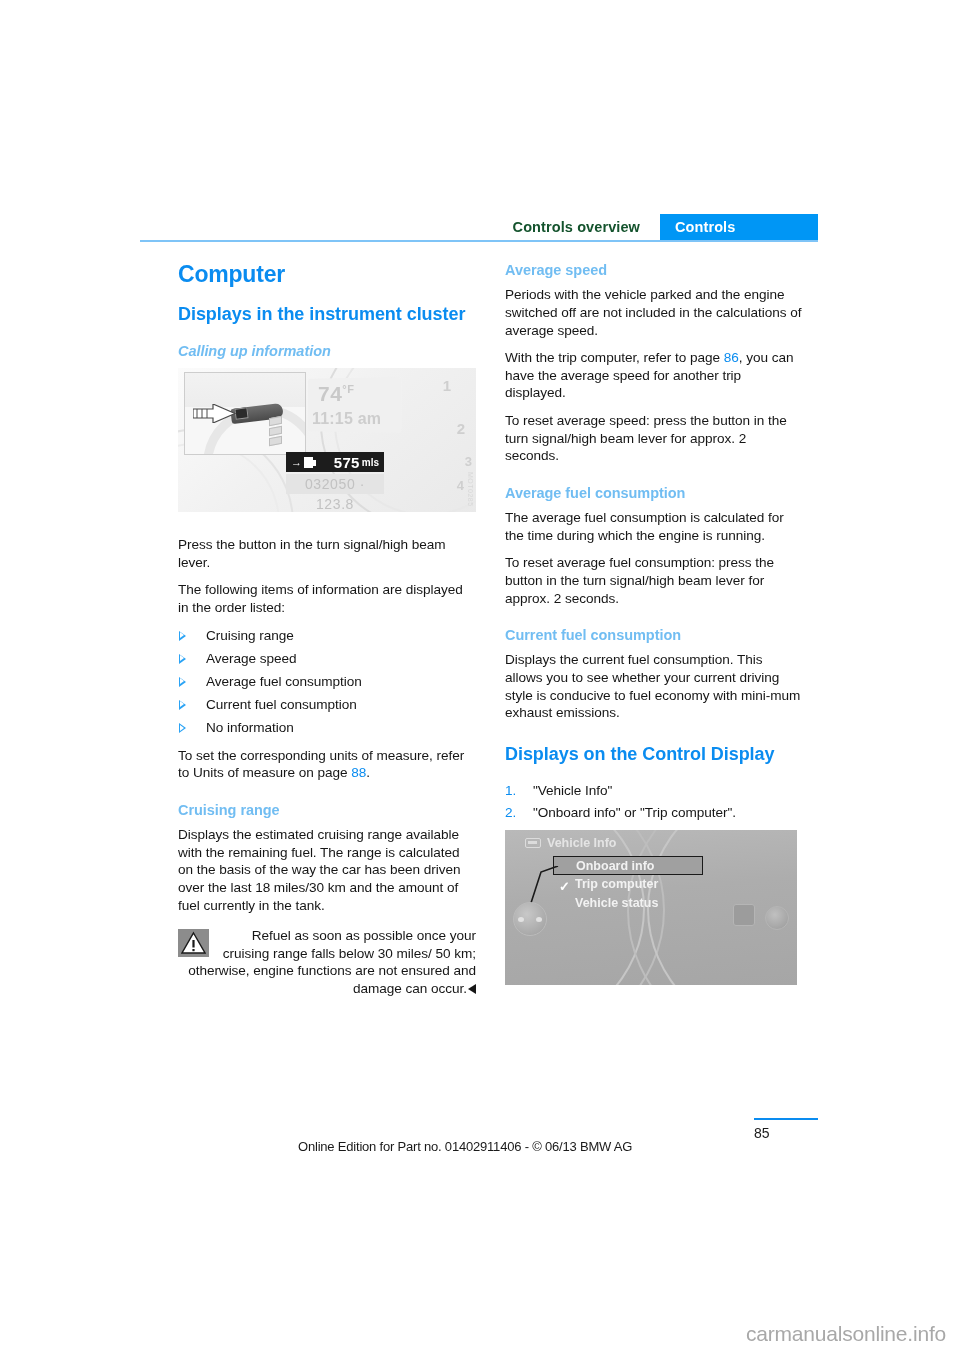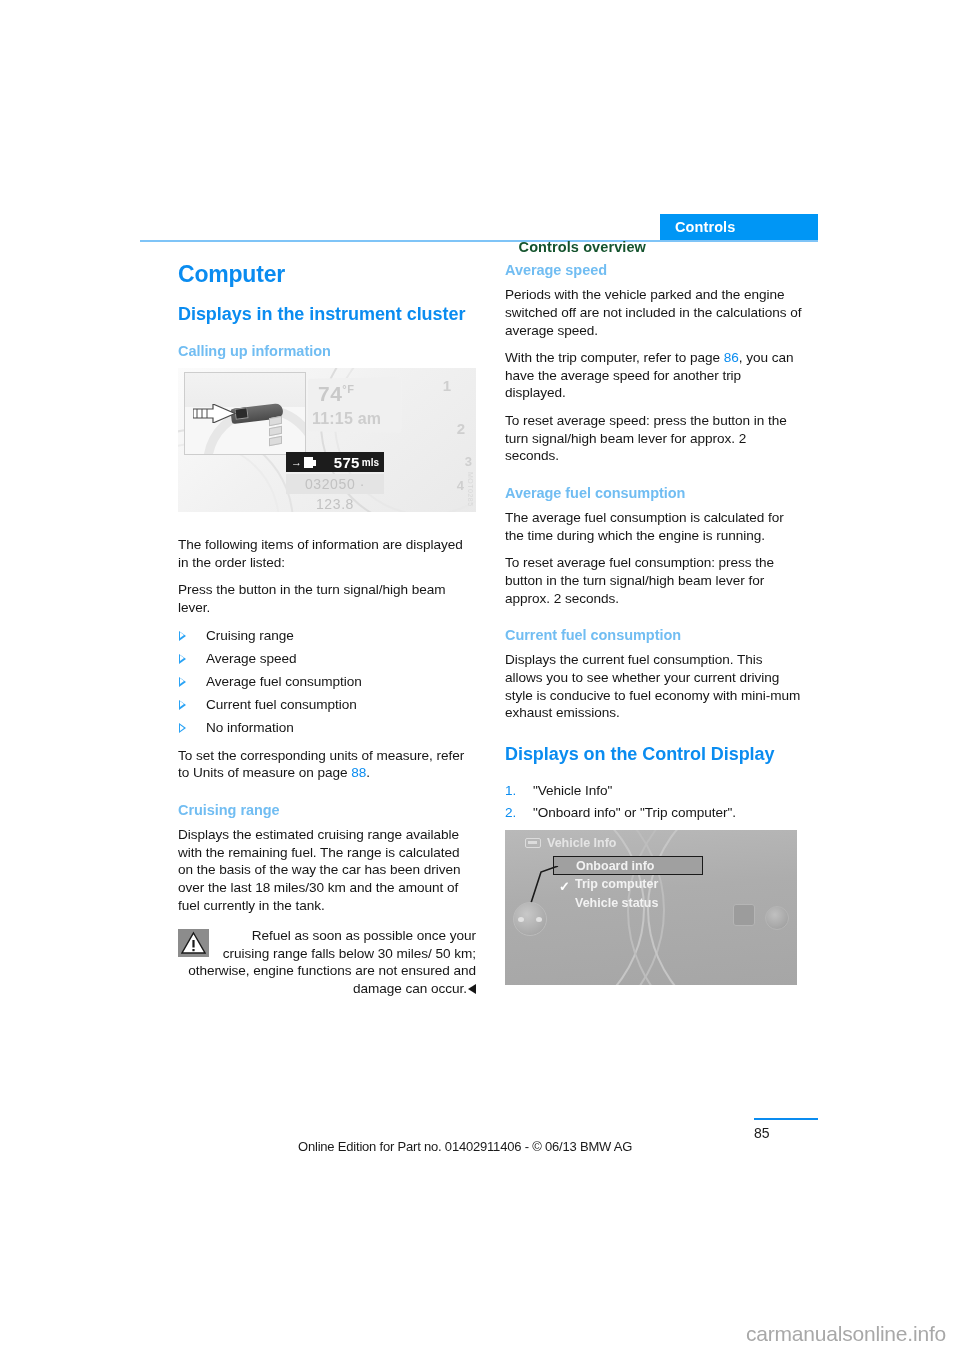--- a/index.html
+++ b/index.html
@@ -41,24 +41,23 @@
     top: 0;
     display: flex;
     align-items: stretch;
     height: 26px;
   }
   .tab-inactive {
     color: #14532d;
     font-size: 14.5px;
     font-weight: bold;
     line-height: 26px;
-    padding: 0 14px 0 0;
+    padding: 0 20px 0 0;
     letter-spacing: 0.1px;
     white-space: nowrap;
-    margin-top: 20px;
   }
   .tab-active {
     background: #0096f5;
     color: #ffffff;
     font-size: 14.5px;
     font-weight: bold;
     line-height: 26px;
     padding: 0 14px 0 15px;
     letter-spacing: 0.1px;
     white-space: nowrap;
@@ -92,21 +91,21 @@
     line-height: 1.2;
   }
   h3.sub {
     color: #71bdf2;
     font-size: 14.5px;
     font-weight: bold;
     letter-spacing: -0.05px;
     margin: 0 0 7px 0;
     line-height: 1.2;
   }
-  h3.sub.tight { margin-bottom: 8px; }
+  h3.sub.tight { margin-bottom: 8px; font-style: italic; }
   h2.sec.spaced { margin-top: 22px; }
   h3.sub.spaced { margin-top: 20px; }
 
   p.body {
     font-size: 13.6px;
     line-height: 17.6px;
     color: #161616;
     margin: 0 0 10px 0;
     letter-spacing: -0.05px;
   }
@@ -578,23 +577,23 @@
         </span>
         <span class="rval">575</span>
         <span class="runit">mls</span>
       </div>
       <div class="lcd-odo">032050 · 123.8</div>
 
       <div class="fig-watermark">MOT0285</div>
       <div class="fig-footer-line"></div>
     </div>
 
+    <p class="body">Press the button in the turn signal/high beam lever.</p>
+
     <p class="body">The following items of information are displayed in the order listed:</p>
-
-    <p class="body">Press the button in the turn signal/high beam lever.</p>
 
     <ul class="bullets">
       <li>
         <span class="tri"></span>
         <span>Cruising range</span>
       </li>
       <li>
         <span class="tri"></span>
         <span>Average speed</span>
       </li>

